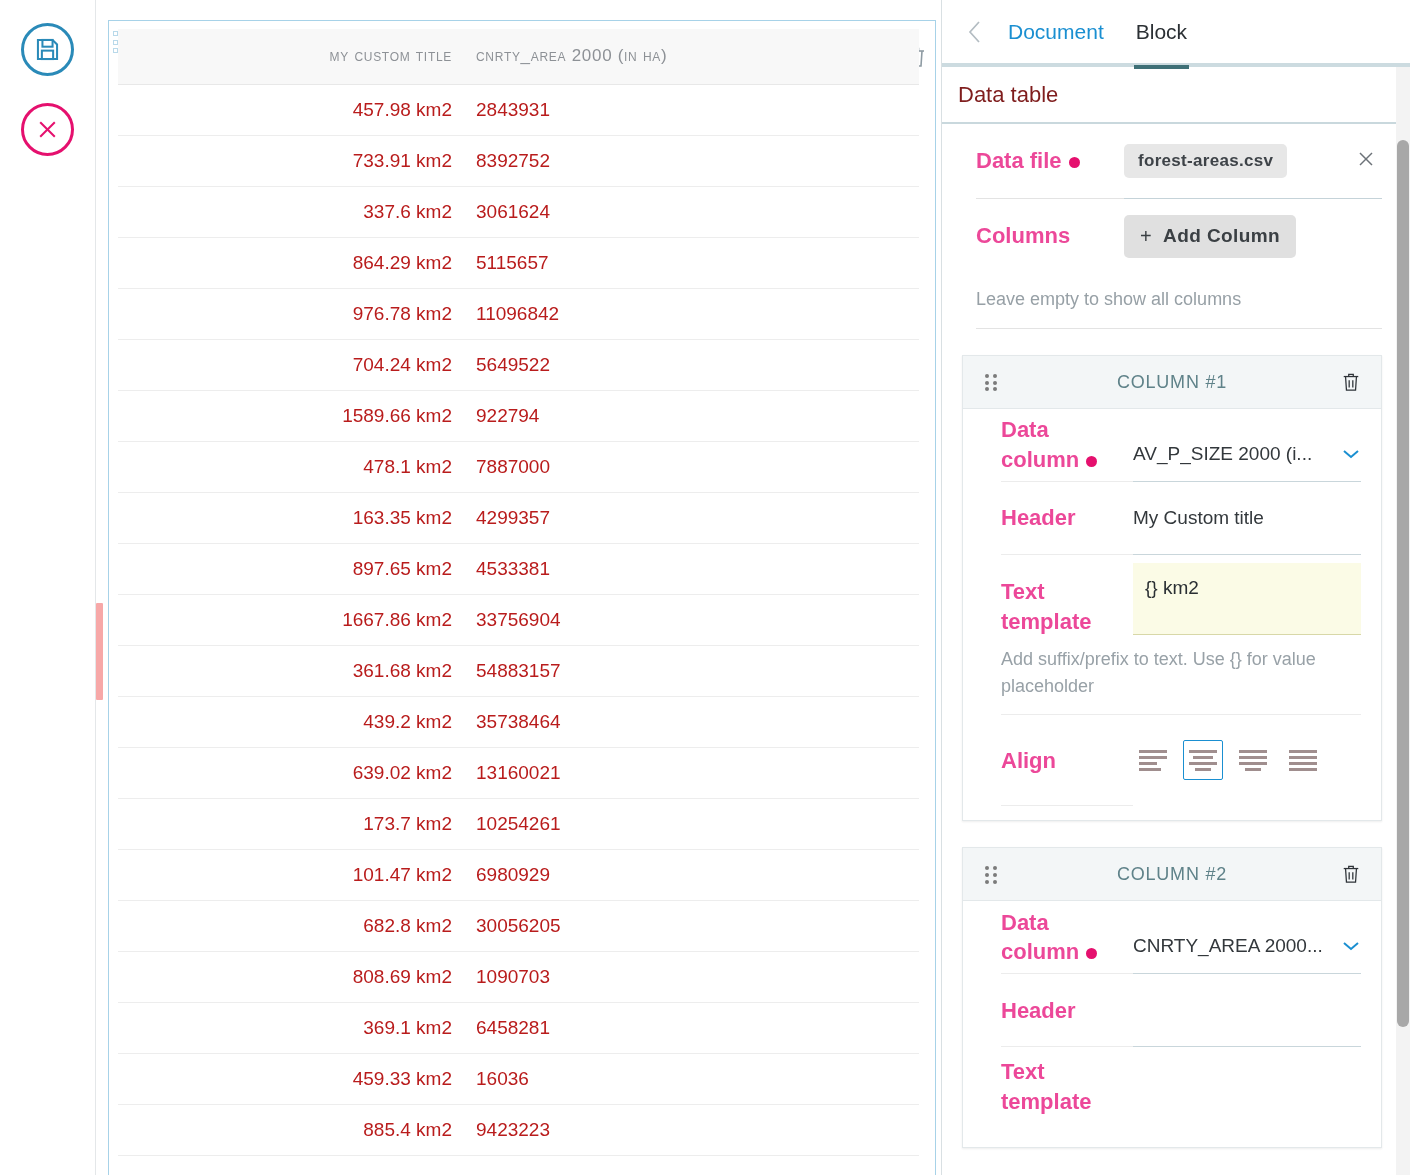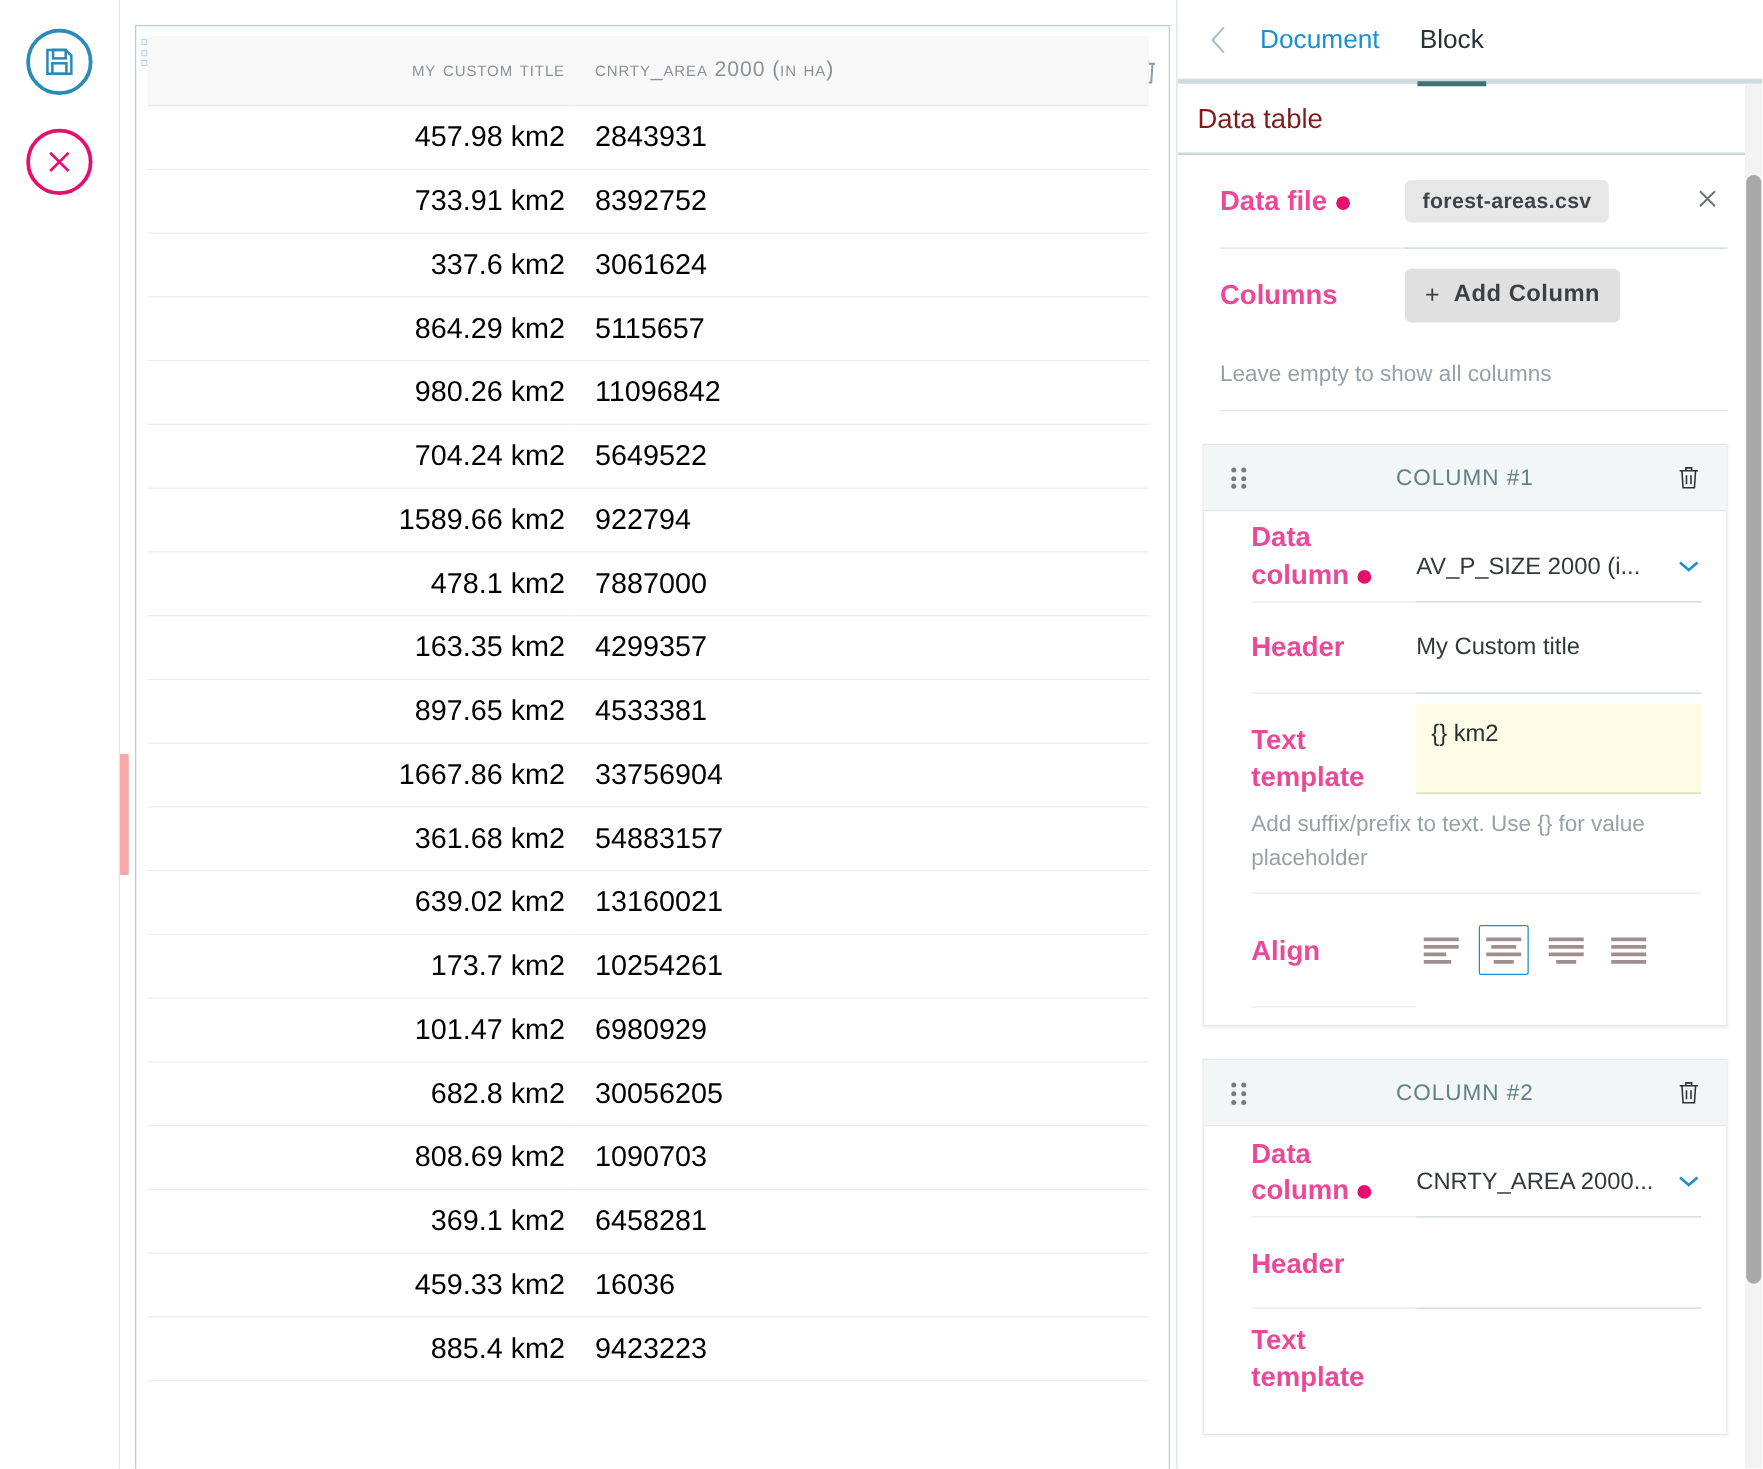--- a/index.html
+++ b/index.html
@@ -76,22 +76,22 @@
     letter-spacing: 0.7px;
     padding: 0 6px;
     white-space: nowrap;
   }
   #data-table th .hdr { font-variant: small-caps; text-transform: lowercase; }
   #data-table th.col-a { text-align: right; width: 340px; }
   #data-table th.col-b { text-align: left;  width: 461px; padding-left: 18px; }
   #data-table td {
     height: 51px;
     border-bottom: 1px solid #ededed;
-    font-size: 23px;
-    color: #000000;
+    font-size: 19px;
+    color: #b91c1c;
     padding: 0 6px;
     white-space: nowrap;
   }
   #data-table td.col-a { text-align: right; }
   #data-table td.col-b { text-align: left; padding-left: 18px; }
 
   
   #inspector {
     position: absolute; left: 941px; top: 0;
     width: 469px; height: 1175px;
@@ -337,21 +337,21 @@
           </tr>
           <tr>
             <td class="col-a">337.6 km2</td>
             <td class="col-b">3061624</td>
           </tr>
           <tr>
             <td class="col-a">864.29 km2</td>
             <td class="col-b">5115657</td>
           </tr>
           <tr>
-            <td class="col-a">980.26 km2</td>
+            <td class="col-a">976.78 km2</td>
             <td class="col-b">11096842</td>
           </tr>
           <tr>
             <td class="col-a">704.24 km2</td>
             <td class="col-b">5649522</td>
           </tr>
           <tr>
             <td class="col-a">1589.66 km2</td>
             <td class="col-b">922794</td>
           </tr>
@@ -367,20 +367,24 @@
             <td class="col-a">897.65 km2</td>
             <td class="col-b">4533381</td>
           </tr>
           <tr>
             <td class="col-a">1667.86 km2</td>
             <td class="col-b">33756904</td>
           </tr>
           <tr>
             <td class="col-a">361.68 km2</td>
             <td class="col-b">54883157</td>
+          </tr>
+          <tr>
+            <td class="col-a">439.2 km2</td>
+            <td class="col-b">35738464</td>
           </tr>
           <tr>
             <td class="col-a">639.02 km2</td>
             <td class="col-b">13160021</td>
           </tr>
           <tr>
             <td class="col-a">173.7 km2</td>
             <td class="col-b">10254261</td>
           </tr>
           <tr>

